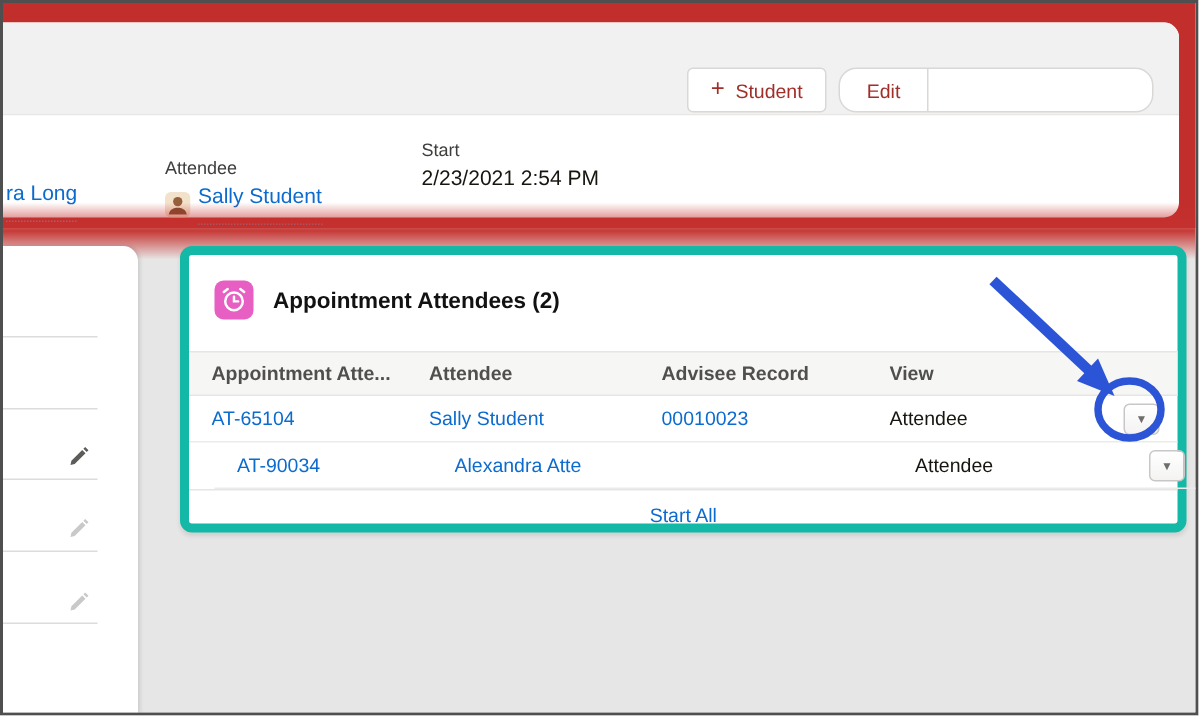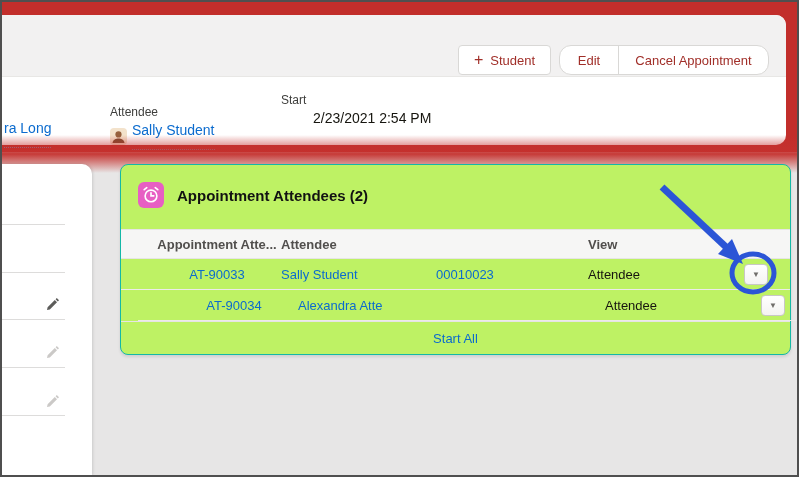--- a/index.html
+++ b/index.html
@@ -30,27 +30,27 @@
   .field-value { font-size:14px; color:#16150f; }
   .blue-link { color:#0b6bce; text-decoration:none; cursor:pointer; }
   .dotted { border-bottom:1px dotted #6ea4d8; padding-bottom:11px; }
 
   
   .left-panel { left:0; top:162px; width:90px; height:311px; background:#fff; border-radius:0 10px 0 0; box-shadow:1px 0 3px rgba(0,0,0,0.12); z-index:3; }
   .lp-divider { position:absolute; left:0; width:63px; height:1px; background:#dddcdb; }
   .lp-pencil { position:absolute; left:43px; width:15px; height:15px; cursor:pointer; }
 
   
-  .card { left:118px; top:162px; width:671px; height:191px; background:#bef264; border:1px solid #14b8a6; border-radius:8px; box-shadow:0 2px 3px rgba(0,0,0,0.10); z-index:3; }
+  .card { left:118px; top:162px; width:671px; height:191px; background:#ffffff; border:6px solid #14b8a6; border-radius:8px; box-shadow:0 2px 3px rgba(0,0,0,0.10); z-index:3; }
   .card-icon { position:absolute; left:17px; top:17px; width:26px; height:26px; border-radius:6px; background:#e75fc3; display:flex; align-items:center; justify-content:center; }
   .card-title { position:absolute; left:56px; top:22px; font-size:15px; font-weight:bold; color:#121212; }
   .thead { position:absolute; left:0; top:64px; width:100%; height:30px; background:#f6f6f5; border-top:1px solid #e6e5e4; border-bottom:1px solid #e6e5e4; }
   .trow { position:absolute; left:0; width:100%; height:31px; border-bottom:1px solid #ecebea; }
   .cell { position:absolute; top:50%; transform:translateY(-50%); white-space:nowrap; overflow:hidden; }
-  .c1 { left:26px; width:140px;text-align:center; }
+  .c1 { left:15px; width:140px; }
   .c2 { left:160px; width:150px; }
   .c3 { left:315px; width:145px; }
   .c4 { left:467px; width:140px; }
   .th { font-weight:bold; color:#514f4d; font-size:13px; }
   .td-dark { color:#16150f; }
   .dd-btn { position:absolute; left:623px; width:24px; height:21px; background:linear-gradient(#ffffff,#f4f3f2); border:1px solid #c9c7c5; border-radius:4px; display:flex; align-items:center; justify-content:center; cursor:pointer; }
   .dd-btn span { font-size:8px; color:#706e6b; line-height:1; }
   .card-footer { position:absolute; left:0; top:156px; width:100%; height:34px; border-top:1px solid #e6e5e4; display:flex; align-items:center; justify-content:center; }
   .view-all { color:#0b6bce; font-size:13px; cursor:pointer; }
 
@@ -69,44 +69,41 @@
     <div class="header-gray"></div>
 
     <div class="abs btn btn-follow">
       <span class="plus">+</span>
       <span>Student</span>
     </div>
     <div class="abs btn-group">
       <div class="btn-edit">
         <span>Edit</span>
       </div>
-      <div class="btn-cancel">
-        <span>Cancel Appointment</span>
-      </div>
     </div>
 
     <div class="abs" style="left:2px; top:92px;">
       <div class="field-value" style="margin-top:13px;">
         <a class="blue-link dotted">ra Long</a>
       </div>
     </div>
     <div class="abs" style="left:108px; top:90px;">
       <div class="field-label">Attendee</div>
       <div class="field-value" style="margin-top:3px; display:flex; align-items:center;">
         <svg width="17" height="17" viewBox="0 0 17 17" style="margin-right:5px;">
           <rect x="0" y="0" width="17" height="17" rx="4" fill="#f3e2cb"></rect>
           <circle cx="8.5" cy="6.4" r="3.1" fill="#96603c"></circle>
           <path d="M2.5 15 C3 11.5 6 10.5 8.5 10.5 C11 10.5 14 11.5 14.5 15 Z" fill="#7a4b2e"></path>
         </svg>
         <a class="blue-link dotted">Sally Student</a>
       </div>
     </div>
     <div class="abs" style="left:279px; top:78px;">
       <div class="field-label">Start</div>
-      <div class="field-value" style="margin-top:3px;margin-left:32px;">2/23/2021 2:54 PM</div>
+      <div class="field-value" style="margin-top:3px;">2/23/2021 2:54 PM</div>
     </div>
   </div>
 
   <div class="abs seam"></div>
 
   <div class="abs left-panel">
     <div class="lp-divider" style="top:60px;"></div>
     <div class="lp-divider" style="top:108px;"></div>
     <div class="lp-divider" style="top:155px;"></div>
     <div class="lp-divider" style="top:203px;"></div>
@@ -129,25 +126,26 @@
         <path d="M12 9.6 V13 H15"></path>
         <path d="M4.6 6.2 L7.4 4"></path>
         <path d="M19.4 6.2 L16.6 4"></path>
       </svg>
     </div>
     <div class="card-title">Appointment Attendees (2)</div>
 
     <div class="thead">
       <span class="cell c1 th">Appointment Atte...</span>
       <span class="cell c2 th">Attendee</span>
+      <span class="cell c3 th">Advisee Record</span>
       <span class="cell c4 th">View</span>
     </div>
 
     <div class="trow" style="top:94px;">
-      <span class="cell c1"><a class="blue-link dotted">AT-90033</a></span>
+      <span class="cell c1"><a class="blue-link dotted">AT-65104</a></span>
       <span class="cell c2"><a class="blue-link">Sally Student</a></span>
       <span class="cell c3"><a class="blue-link">00010023</a></span>
       <span class="cell c4 td-dark">Attendee</span>
       <div class="dd-btn" style="top:5px;">
         <span>▼</span>
       </div>
     </div>
 
     <div class="trow" style="top:125px;margin-left:17px;">
       <span class="cell c1"><a class="blue-link dotted">AT-90034</a></span>

